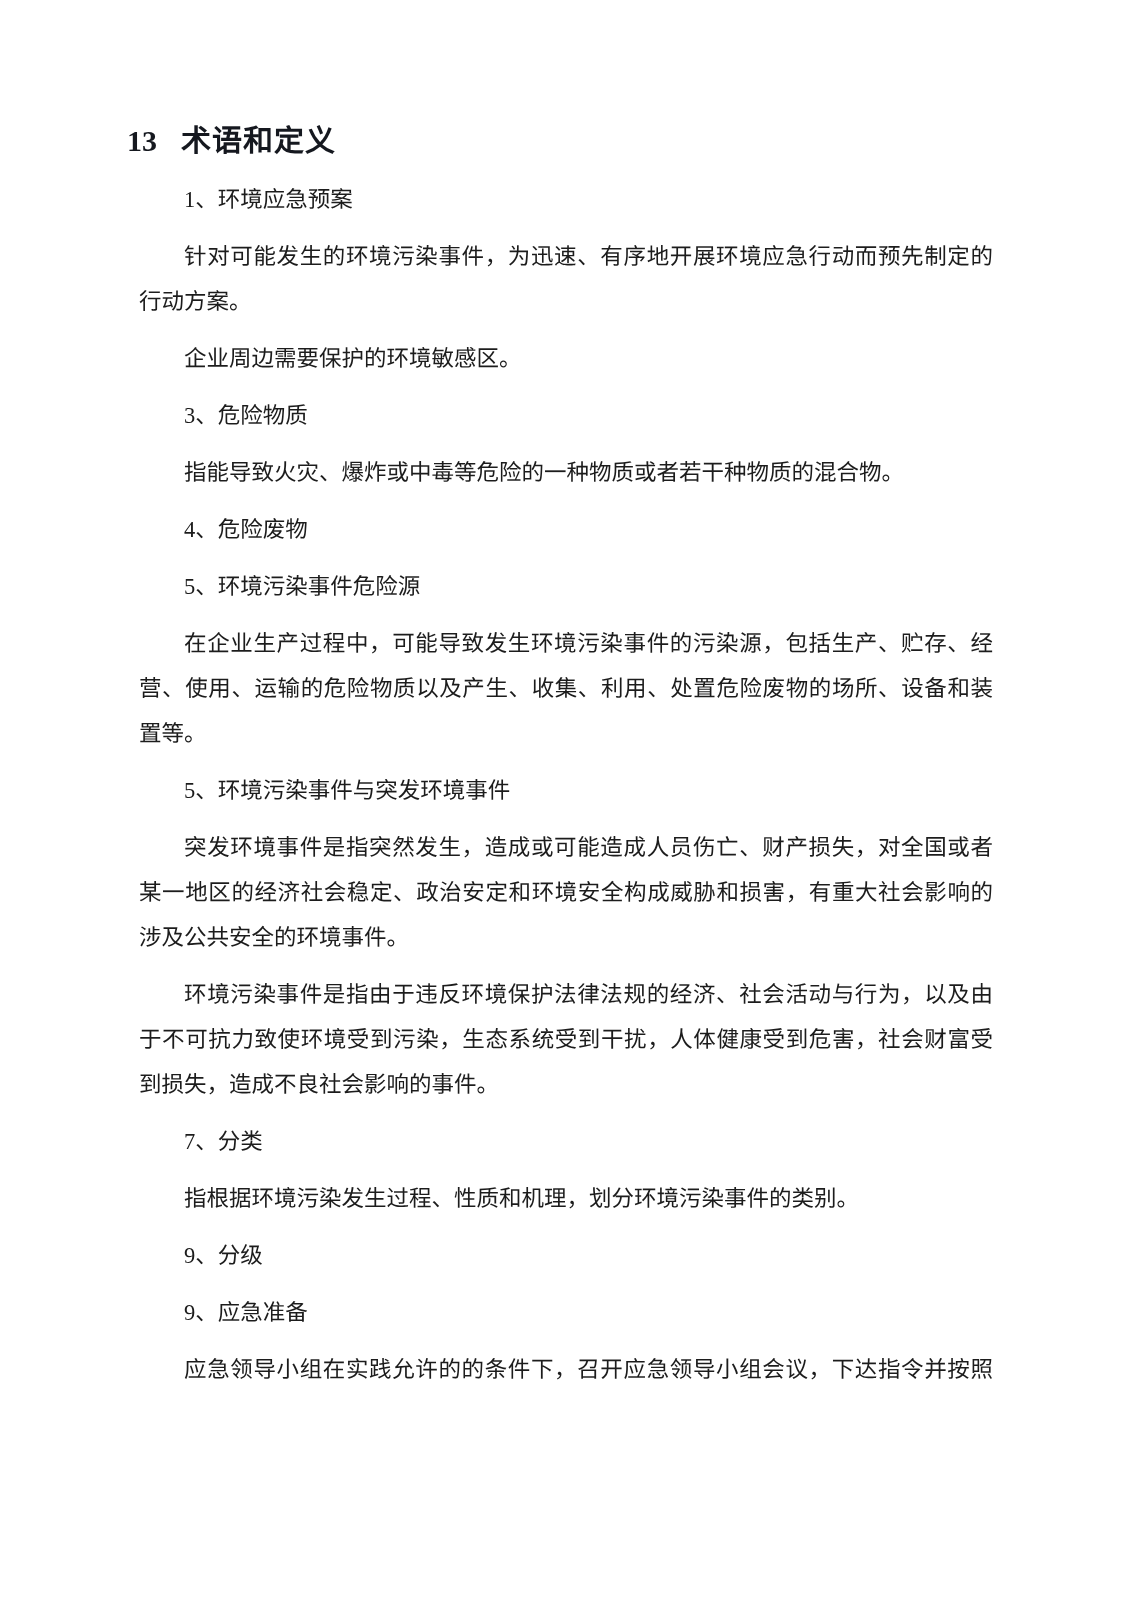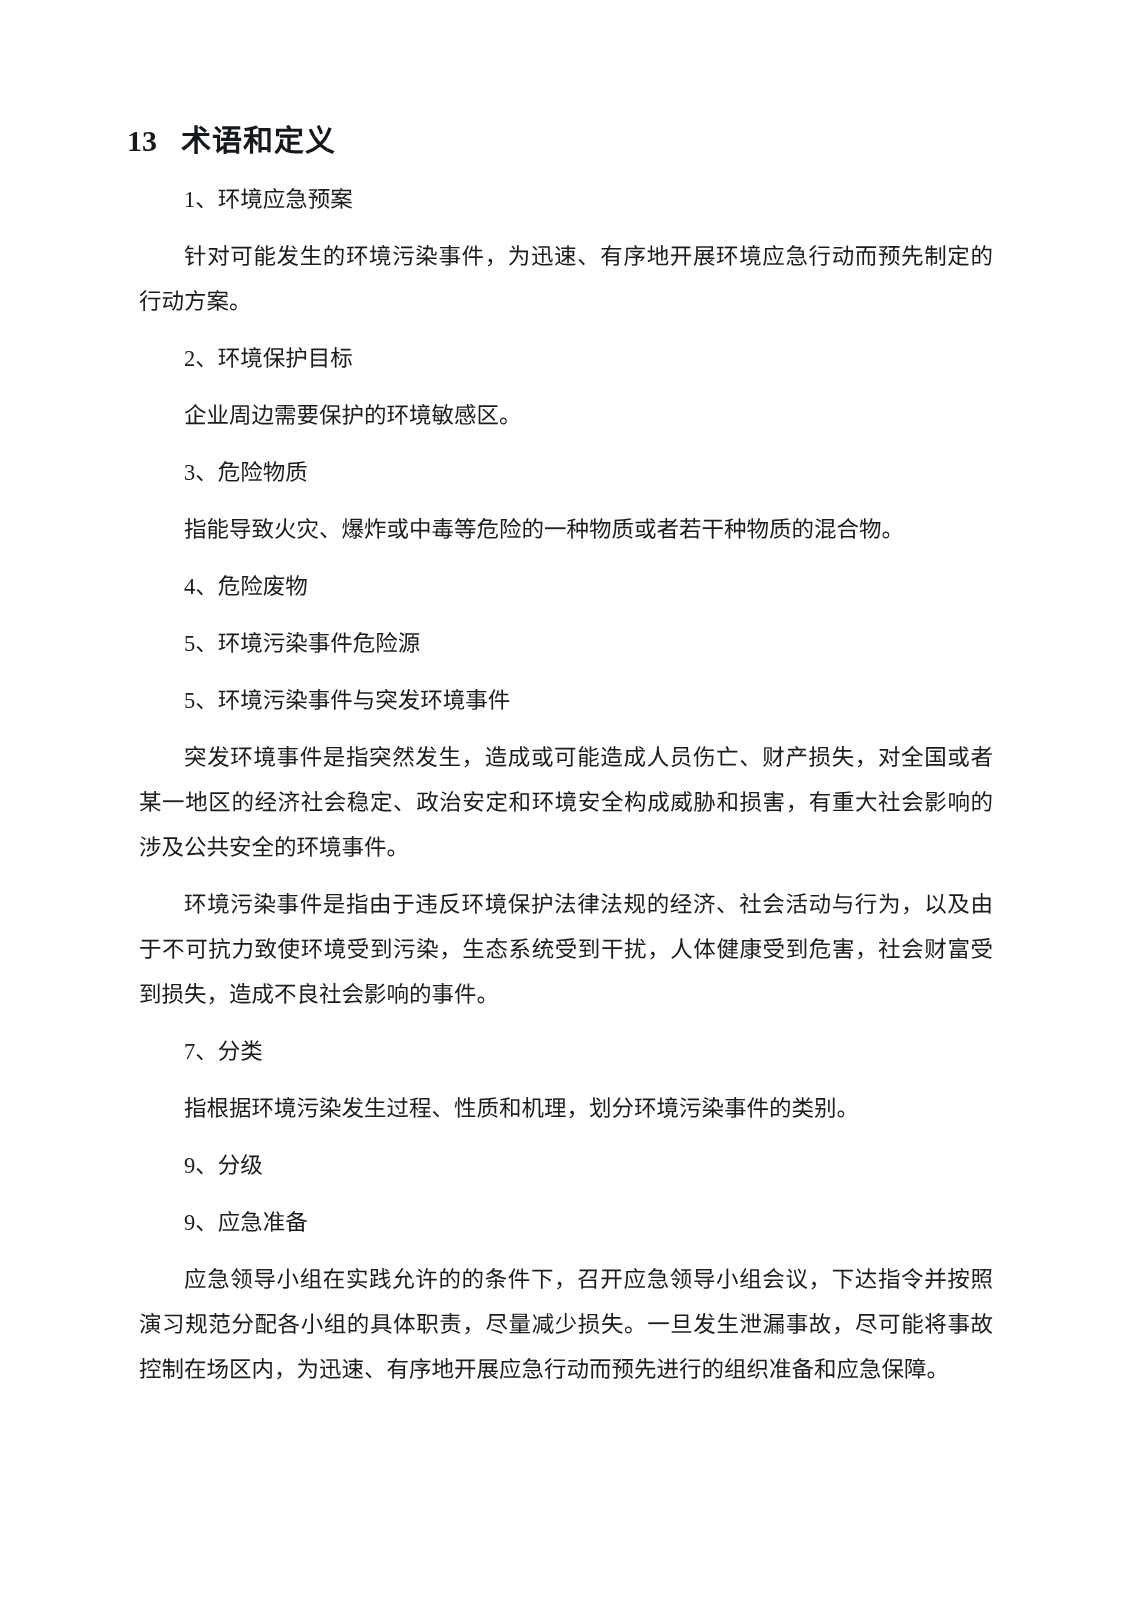--- a/index.html
+++ b/index.html
@@ -62,26 +62,26 @@
 
 <div class="page">
 
   <h1 class="heading">
     <span class="heading-number">13</span><span>术语和定义</span>
   </h1>
 
   <div class="content">
     <p class="term">1、环境应急预案</p>
     <p class="def">针对可能发生的环境污染事件，为迅速、有序地开展环境应急行动而预先制定的行动方案。</p>
-    <p class="term">2、环境保护目标</p>
     <p class="def">企业周边需要保护的环境敏感区。</p>
     <p class="term">3、危险物质</p>
     <p class="def">指能导致火灾、爆炸或中毒等危险的一种物质或者若干种物质的混合物。</p>
     <p class="term">4、危险废物</p>
     <p class="term">5、环境污染事件危险源</p>
+    <p class="def">在企业生产过程中，可能导致发生环境污染事件的污染源，包括生产、贮存、经营、使用、运输的危险物质以及产生、收集、利用、处置危险废物的场所、设备和装置等。</p>
     <p class="term">5、环境污染事件与突发环境事件</p>
     <p class="def">突发环境事件是指突然发生，造成或可能造成人员伤亡、财产损失，对全国或者某一地区的经济社会稳定、政治安定和环境安全构成威胁和损害，有重大社会影响的涉及公共安全的环境事件。</p>
     <p class="def">环境污染事件是指由于违反环境保护法律法规的经济、社会活动与行为，以及由于不可抗力致使环境受到污染，生态系统受到干扰，人体健康受到危害，社会财富受到损失，造成不良社会影响的事件。</p>
     <p class="term">7、分类</p>
     <p class="def">指根据环境污染发生过程、性质和机理，划分环境污染事件的类别。</p>
     <p class="term">9、分级</p>
     <p class="term">9、应急准备</p>
     <p class="def">应急领导小组在实践允许的的条件下，召开应急领导小组会议，下达指令并按照演习规范分配各小组的具体职责，尽量减少损失。一旦发生泄漏事故，尽可能将事故控制在场区内，为迅速、有序地开展应急行动而预先进行的组织准备和应急保障。</p>
     <p class="term">4、应急响应</p>
   </div>

